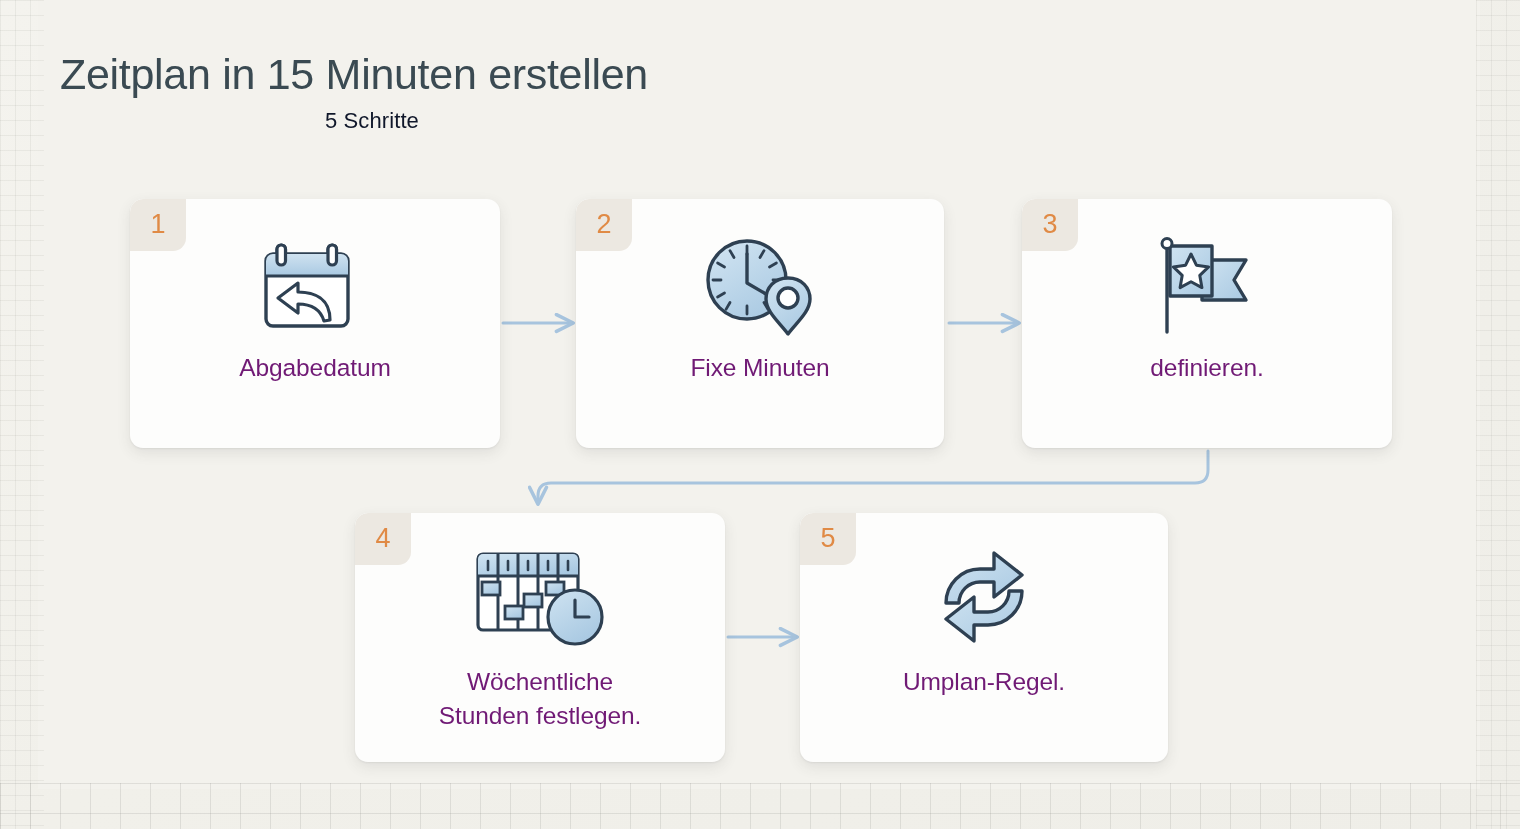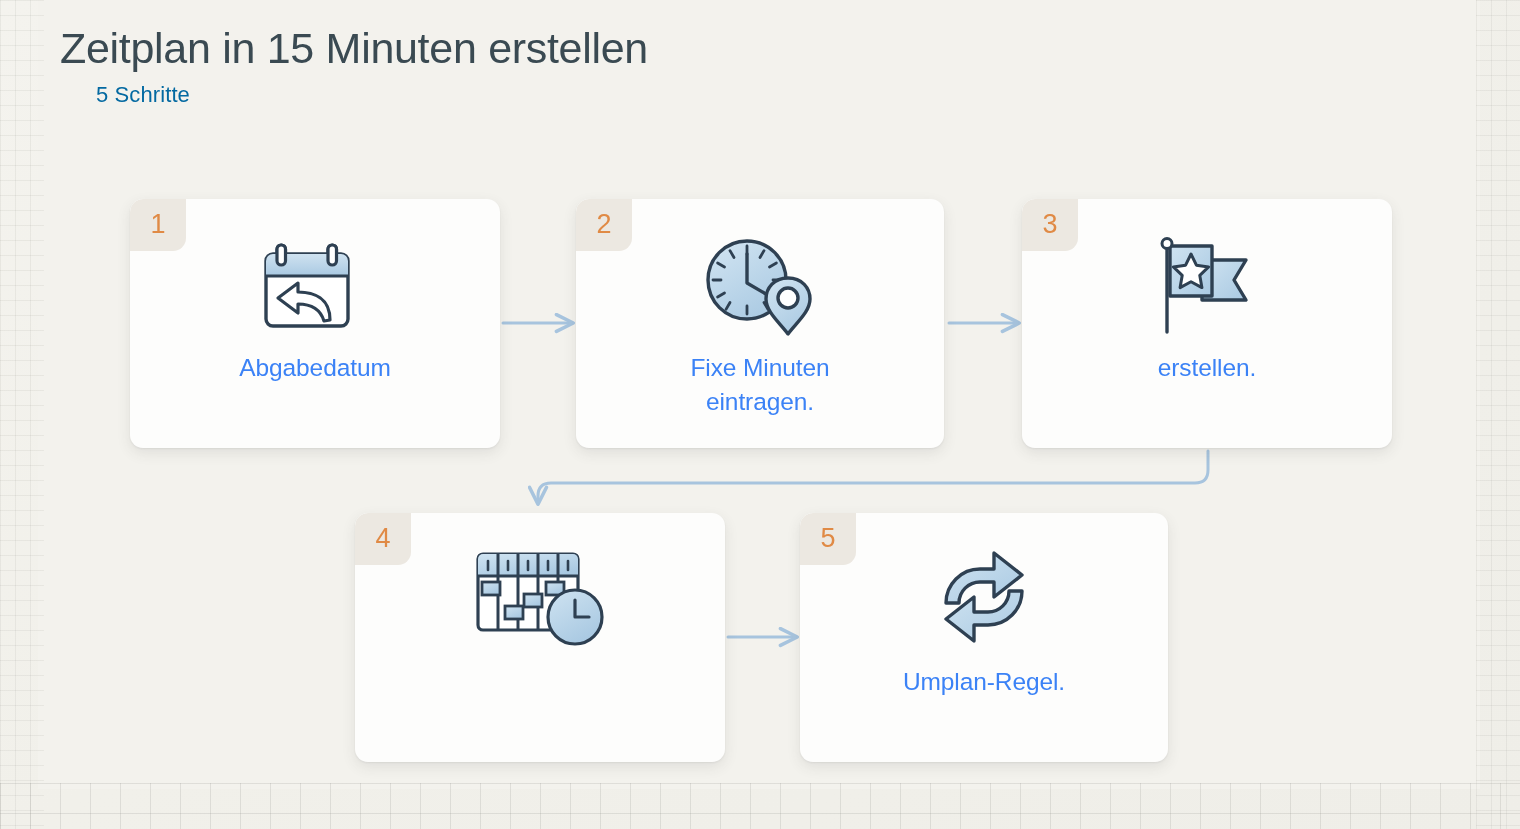--- a/index.html
+++ b/index.html
@@ -44,36 +44,36 @@
   #grid-bottom { left: 0;    bottom: 0; width: 1520px; height: 46px; }
 
   #paper-sheet {
     position: absolute;
     left: 38px; top: 0; right: 40px; bottom: 40px;
     background: #f3f2ed;
     box-shadow: 0 0 0 0 rgba(0,0,0,0);
   }
 
   
-  #header { position: absolute; left: 60px; top: 24px; }
+  #header { position: absolute; left: 60px; top: 50px; text-align: center; }
 
   #page-title {
     font-size: 43px;
     font-weight: 400;
     color: #3a4a52;
     letter-spacing: -0.3px;
     line-height: 1.12;
     white-space: nowrap;
   }
 
   #page-subtitle {
     margin-top: 10px;
     font-size: 22px;
     font-weight: 400;
-    color: #0369a1;
+    color: #0f172a;
     letter-spacing: 0.1px;
     margin-left: 36px;
   }
 
   
   .step-card {
     position: absolute;
     background: #fdfdfc;
     border-radius: 13px;
     box-shadow:
@@ -109,21 +109,21 @@
     justify-content: center;
   }
 
   .step-label {
     position: absolute;
     left: 14px; right: 14px;
     top: 152px;
     text-align: center;
     font-size: 24.5px;
     line-height: 1.38;
-    color: #3b82f6;
+    color: #701a75;
     letter-spacing: -0.1px;
   }
 
   
   #card-1 { left: 130px;  top: 199px; width: 370px; height: 249px; }
   #card-2 { left: 576px;  top: 199px; width: 368px; height: 249px; }
   #card-3 { left: 1022px; top: 199px; width: 370px; height: 249px; }
   #card-4 { left: 355px;  top: 513px; width: 370px; height: 249px; }
   #card-5 { left: 800px;  top: 513px; width: 368px; height: 249px; }
 
@@ -216,21 +216,20 @@
         <line x1="69.5" y1="65" x2="76.4" y2="69"></line>
       </g>
       <path d="M47 26 L47 55 L66 66" fill="none" stroke="#2e4052" stroke-width="3.4" stroke-linecap="round" stroke-linejoin="round"></path>
       <path d="M88 50 C 102 50, 110 60, 110 71 C 110 84, 96 95, 88 106
                C 80 95, 66 84, 66 71 C 66 60, 74 50, 88 50 Z" fill="url(#g2)" stroke="#2e4052" stroke-width="3.4" stroke-linejoin="round"></path>
       <circle cx="88" cy="70" r="10" fill="#fff" stroke="#2e4052" stroke-width="3.4"></circle>
     </svg>
   </div>
   <div class="step-label">
     <div>Fixe Minuten</div>
-    <div>eintragen.</div>
   </div>
 </div>
 
 <div id="card-3" class="step-card">
   <div class="step-badge">3</div>
   <div class="step-icon">
     <svg width="118" height="112" viewBox="0 0 118 112">
       <defs>
         <linearGradient id="g3" x1="0" y1="0" x2="1" y2="1">
           <stop offset="0" stop-color="#cfe3f1"></stop>
@@ -238,21 +237,21 @@
         </linearGradient>
       </defs>
       <path d="M54 32 L98 32 L86 52 L98 72 L54 72 Z" fill="url(#g3)" stroke="#2e4052" stroke-width="3.4" stroke-linejoin="round"></path>
       <rect x="22" y="18" width="42" height="50" fill="url(#g3)" stroke="#2e4052" stroke-width="3.4" stroke-linejoin="round"></rect>
       <path d="M43 26 L48.4 37.2 L60.6 38.9 L51.8 47.4 L53.9 59.6 L43 53.8 L32.1 59.6 L34.2 47.4 L25.4 38.9 L37.6 37.2 Z" fill="#fff" stroke="#2e4052" stroke-width="3" stroke-linejoin="round"></path>
       <line x1="19" y1="20" x2="19" y2="104" stroke="#2e4052" stroke-width="3.4" stroke-linecap="round"></line>
       <circle cx="19" cy="15.5" r="5" fill="#fff" stroke="#2e4052" stroke-width="3"></circle>
     </svg>
   </div>
   <div class="step-label">
-    <div>erstellen.</div>
+    <div>definieren.</div>
   </div>
 </div>
 
 <div id="card-4" class="step-card">
   <div class="step-badge">4</div>
   <div class="step-icon">
     <svg width="140" height="108" viewBox="0 0 140 108">
       <defs>
         <linearGradient id="g4" x1="0" y1="0" x2="0.6" y2="1">
           <stop offset="0" stop-color="#cfe3f1"></stop>
@@ -276,20 +275,24 @@
         <line x1="98" y1="17" x2="98" y2="26"></line>
       </g>
       <rect x="12" y="38" width="18" height="13" fill="url(#g4)" stroke="#2e4052" stroke-width="2.8"></rect>
       <rect x="35" y="62" width="18" height="13" fill="url(#g4)" stroke="#2e4052" stroke-width="2.8"></rect>
       <rect x="54" y="50" width="18" height="13" fill="url(#g4)" stroke="#2e4052" stroke-width="2.8"></rect>
       <rect x="76" y="38" width="18" height="13" fill="url(#g4)" stroke="#2e4052" stroke-width="2.8"></rect>
       <circle cx="105" cy="73" r="27" fill="url(#g4)" stroke="#2e4052" stroke-width="3.2"></circle>
       <path d="M105 56 L105 73 L119 73" fill="none" stroke="#2e4052" stroke-width="3.2" stroke-linecap="round" stroke-linejoin="round"></path>
     </svg>
   </div>
+  <div class="step-label">
+    <div>Wöchentliche</div>
+    <div>Stunden festlegen.</div>
+  </div>
 </div>
 
 <div id="card-5" class="step-card">
   <div class="step-badge">5</div>
   <div class="step-icon">
     <svg width="112" height="110" viewBox="0 0 112 110">
       <defs>
         <linearGradient id="g5" x1="0" y1="0" x2="1" y2="1">
           <stop offset="0" stop-color="#cfe3f1"></stop>
             <stop offset="1" stop-color="#a9c9e2"></stop>

